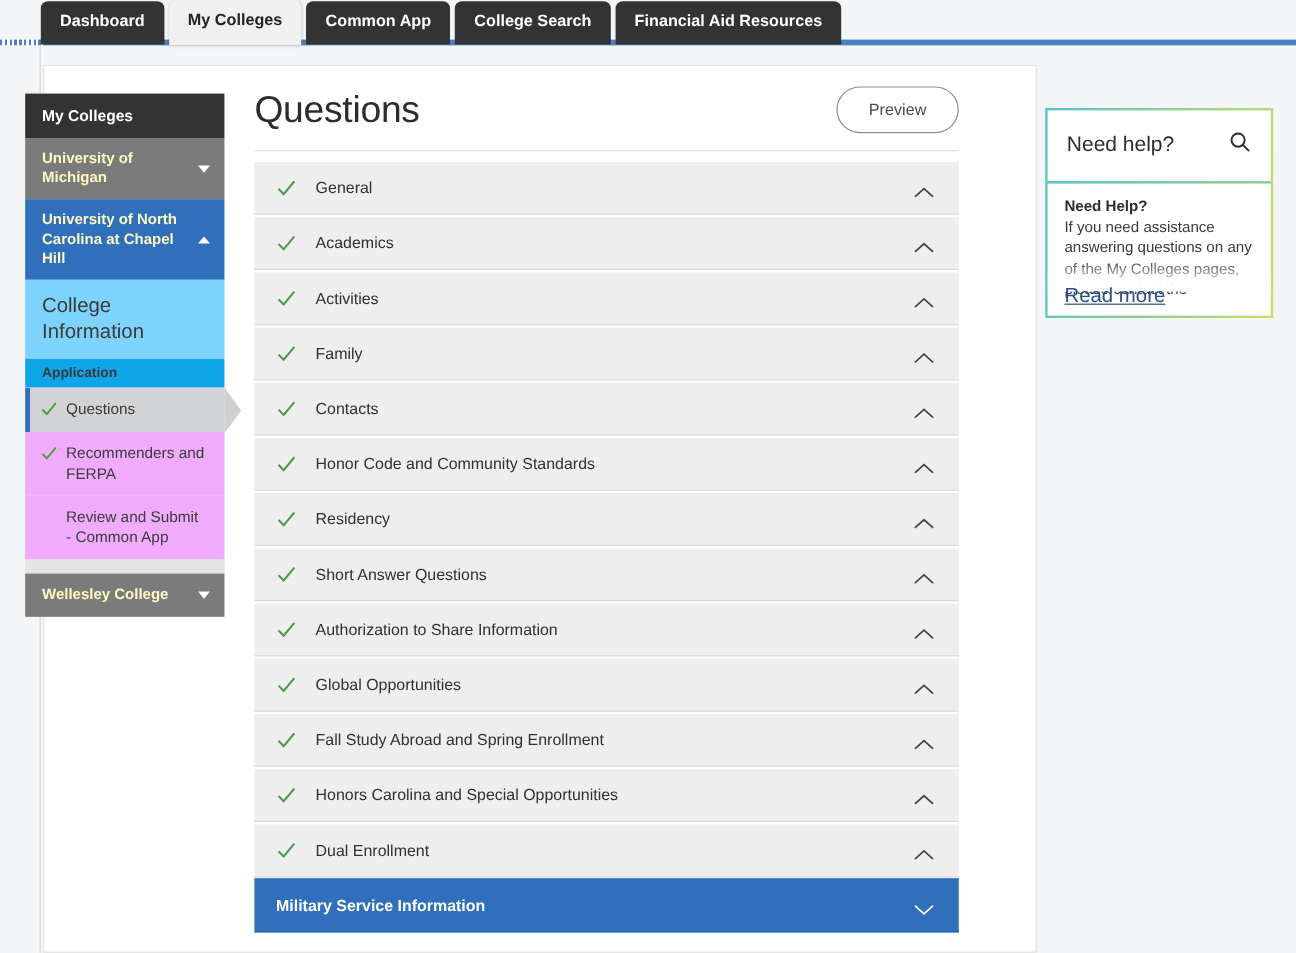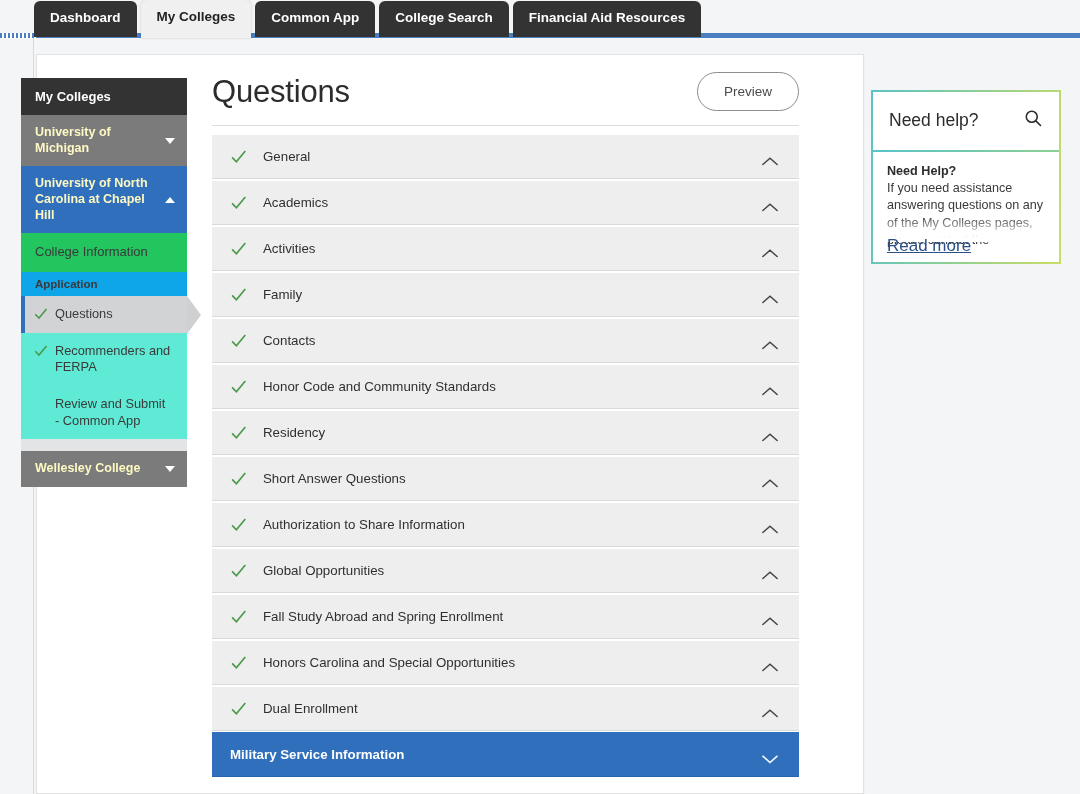--- a/index.html
+++ b/index.html
@@ -119,37 +119,37 @@
     position: absolute; right: 12px; top: 50%;
     transform: translateY(-50%);
     width: 0; height: 0;
     border-left: 5px solid transparent;
     border-right: 5px solid transparent;
   }
   .caret.down { border-top: 6px solid #ffffff; }
   .caret.up   { border-bottom: 6px solid #ffffff; }
 
   .sb-sub {
-    background: #22c55e;
+    background: #7dd3fc;
     color: #3a3a3a;
-    font-size: 13px;
+    font-size: 17px;
     padding: 11px 14px 11px 14px;
     line-height: 1.3;
     cursor: pointer;
   }
   .sb-grouplabel {
     background: #0ea5e9;
     color: #3a3a3a;
     font-size: 11.5px;
     font-weight: bold;
     padding: 6px 26px 6px 14px;
   }
   .sb-item {
     position: relative;
-    background: #5eead4;
+    background: #f0abfc;
     color: #3a3a3a;
     font-size: 12.8px;
     padding: 10px 14px 10px 34px;
     line-height: 1.3;
     cursor: pointer;
   }
   .sb-item.current {
     background: #d2d3d5;
     box-shadow: inset 4px 0 0 #2f6fbb;
   }

